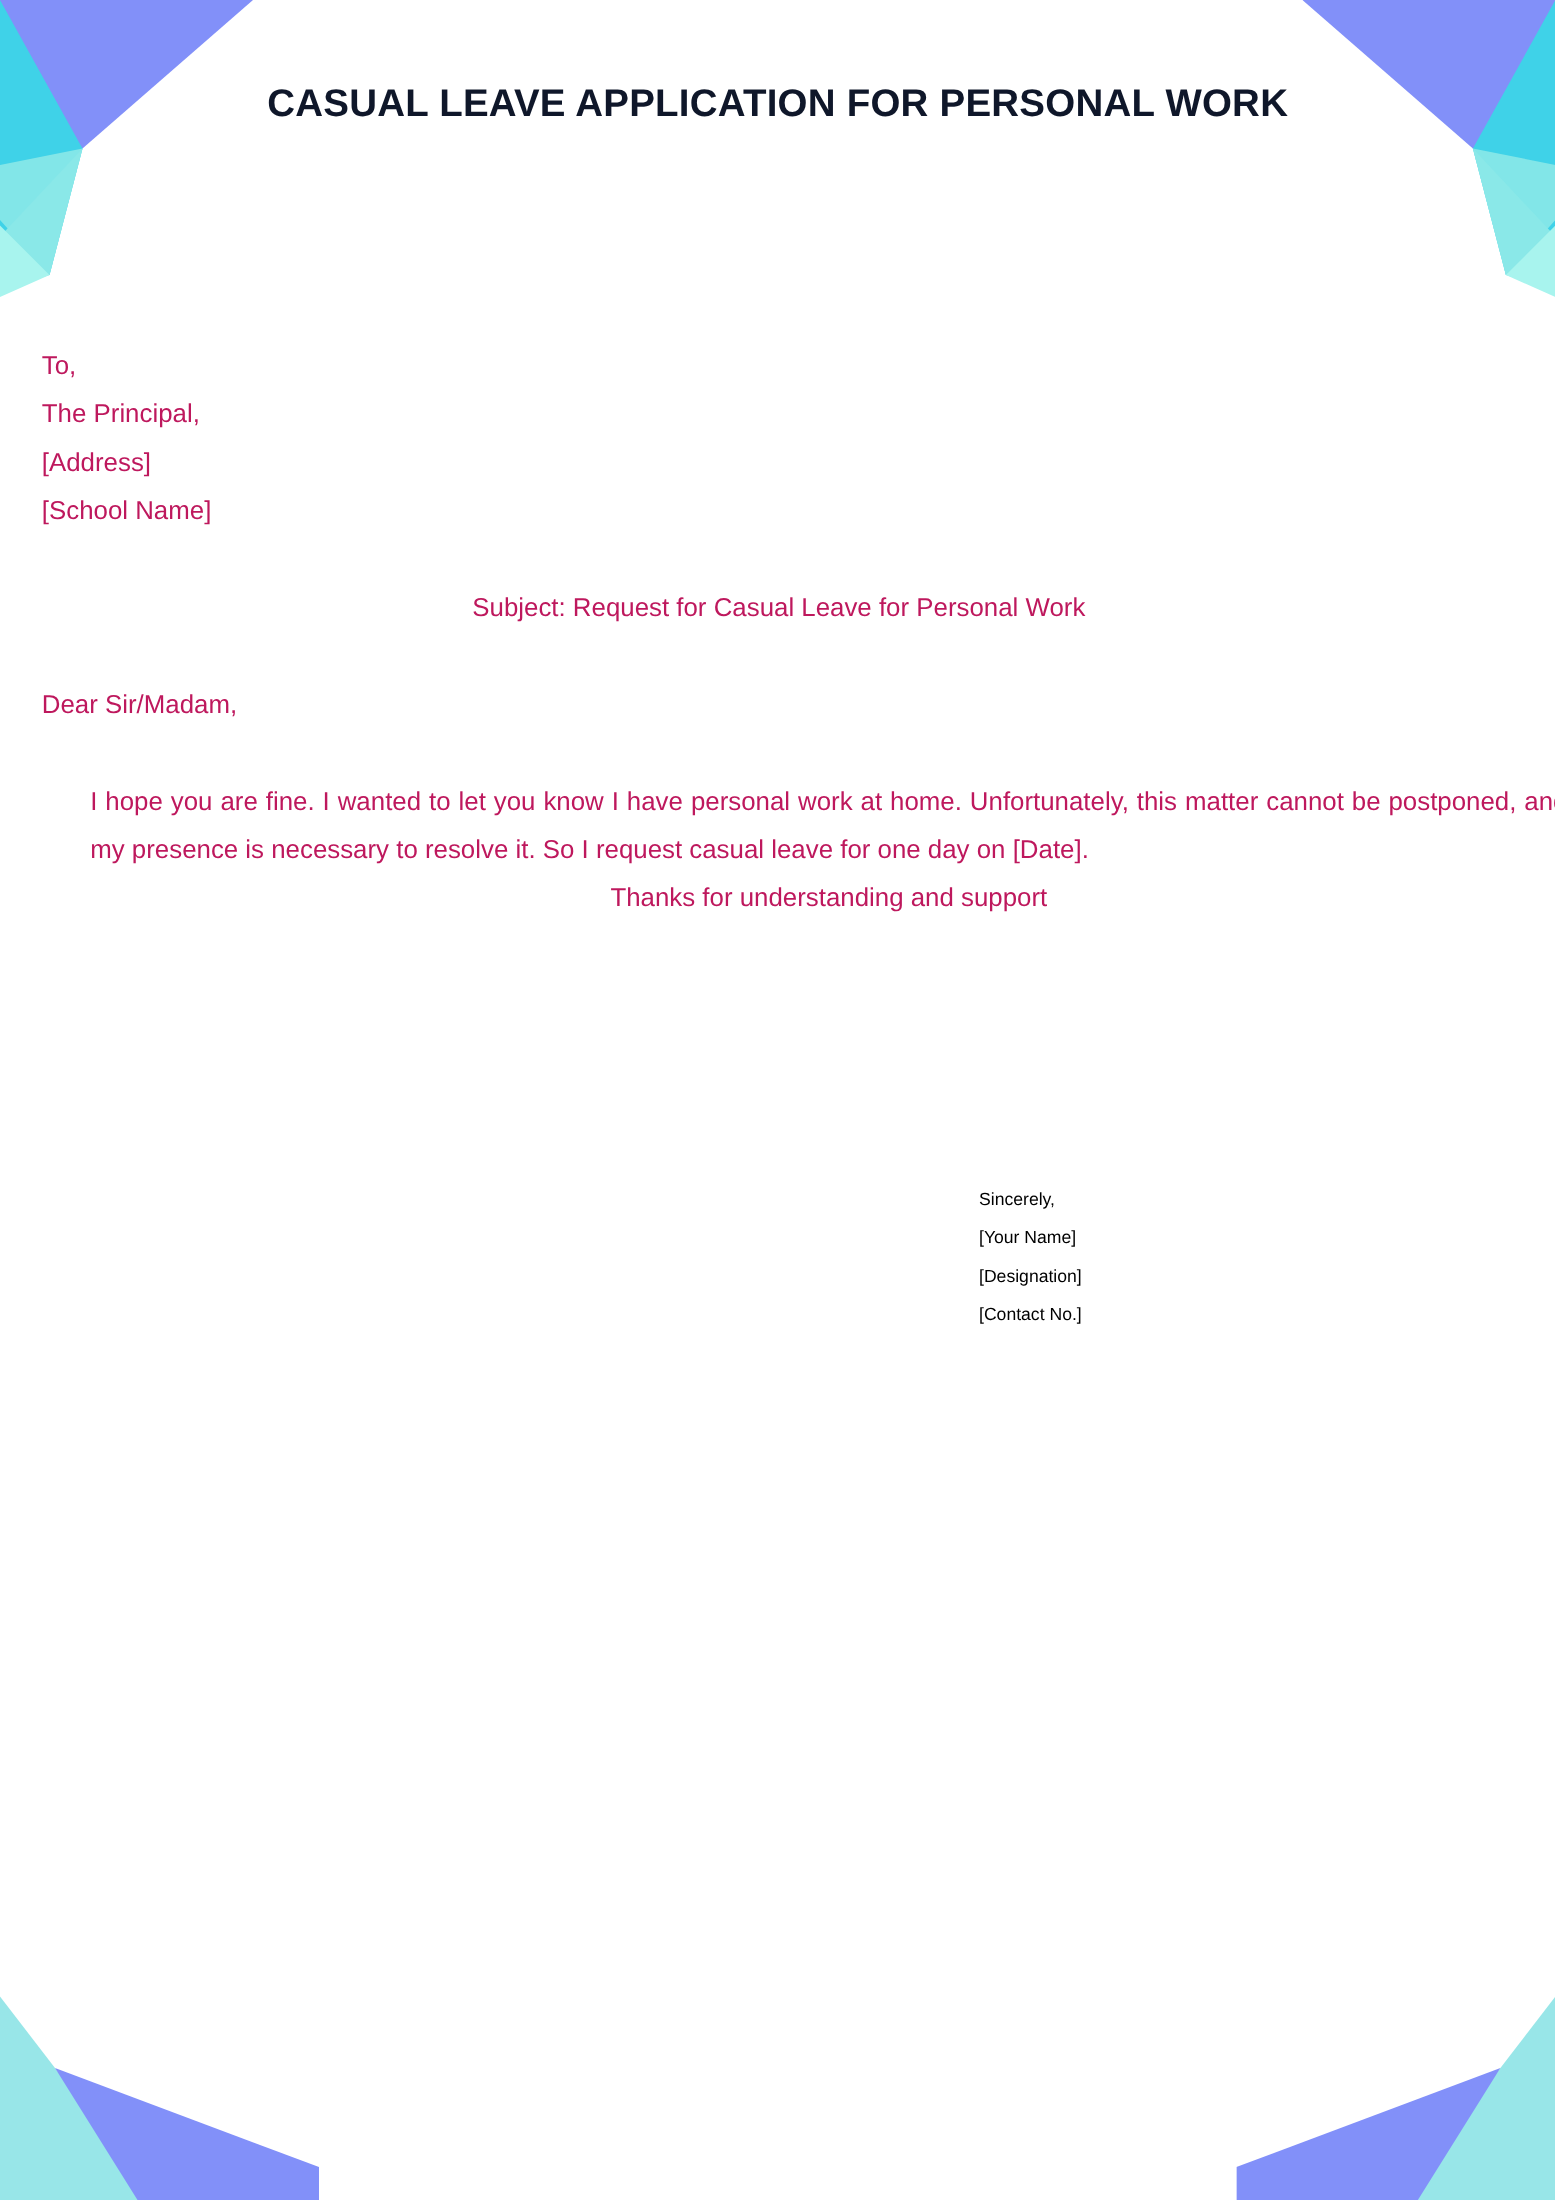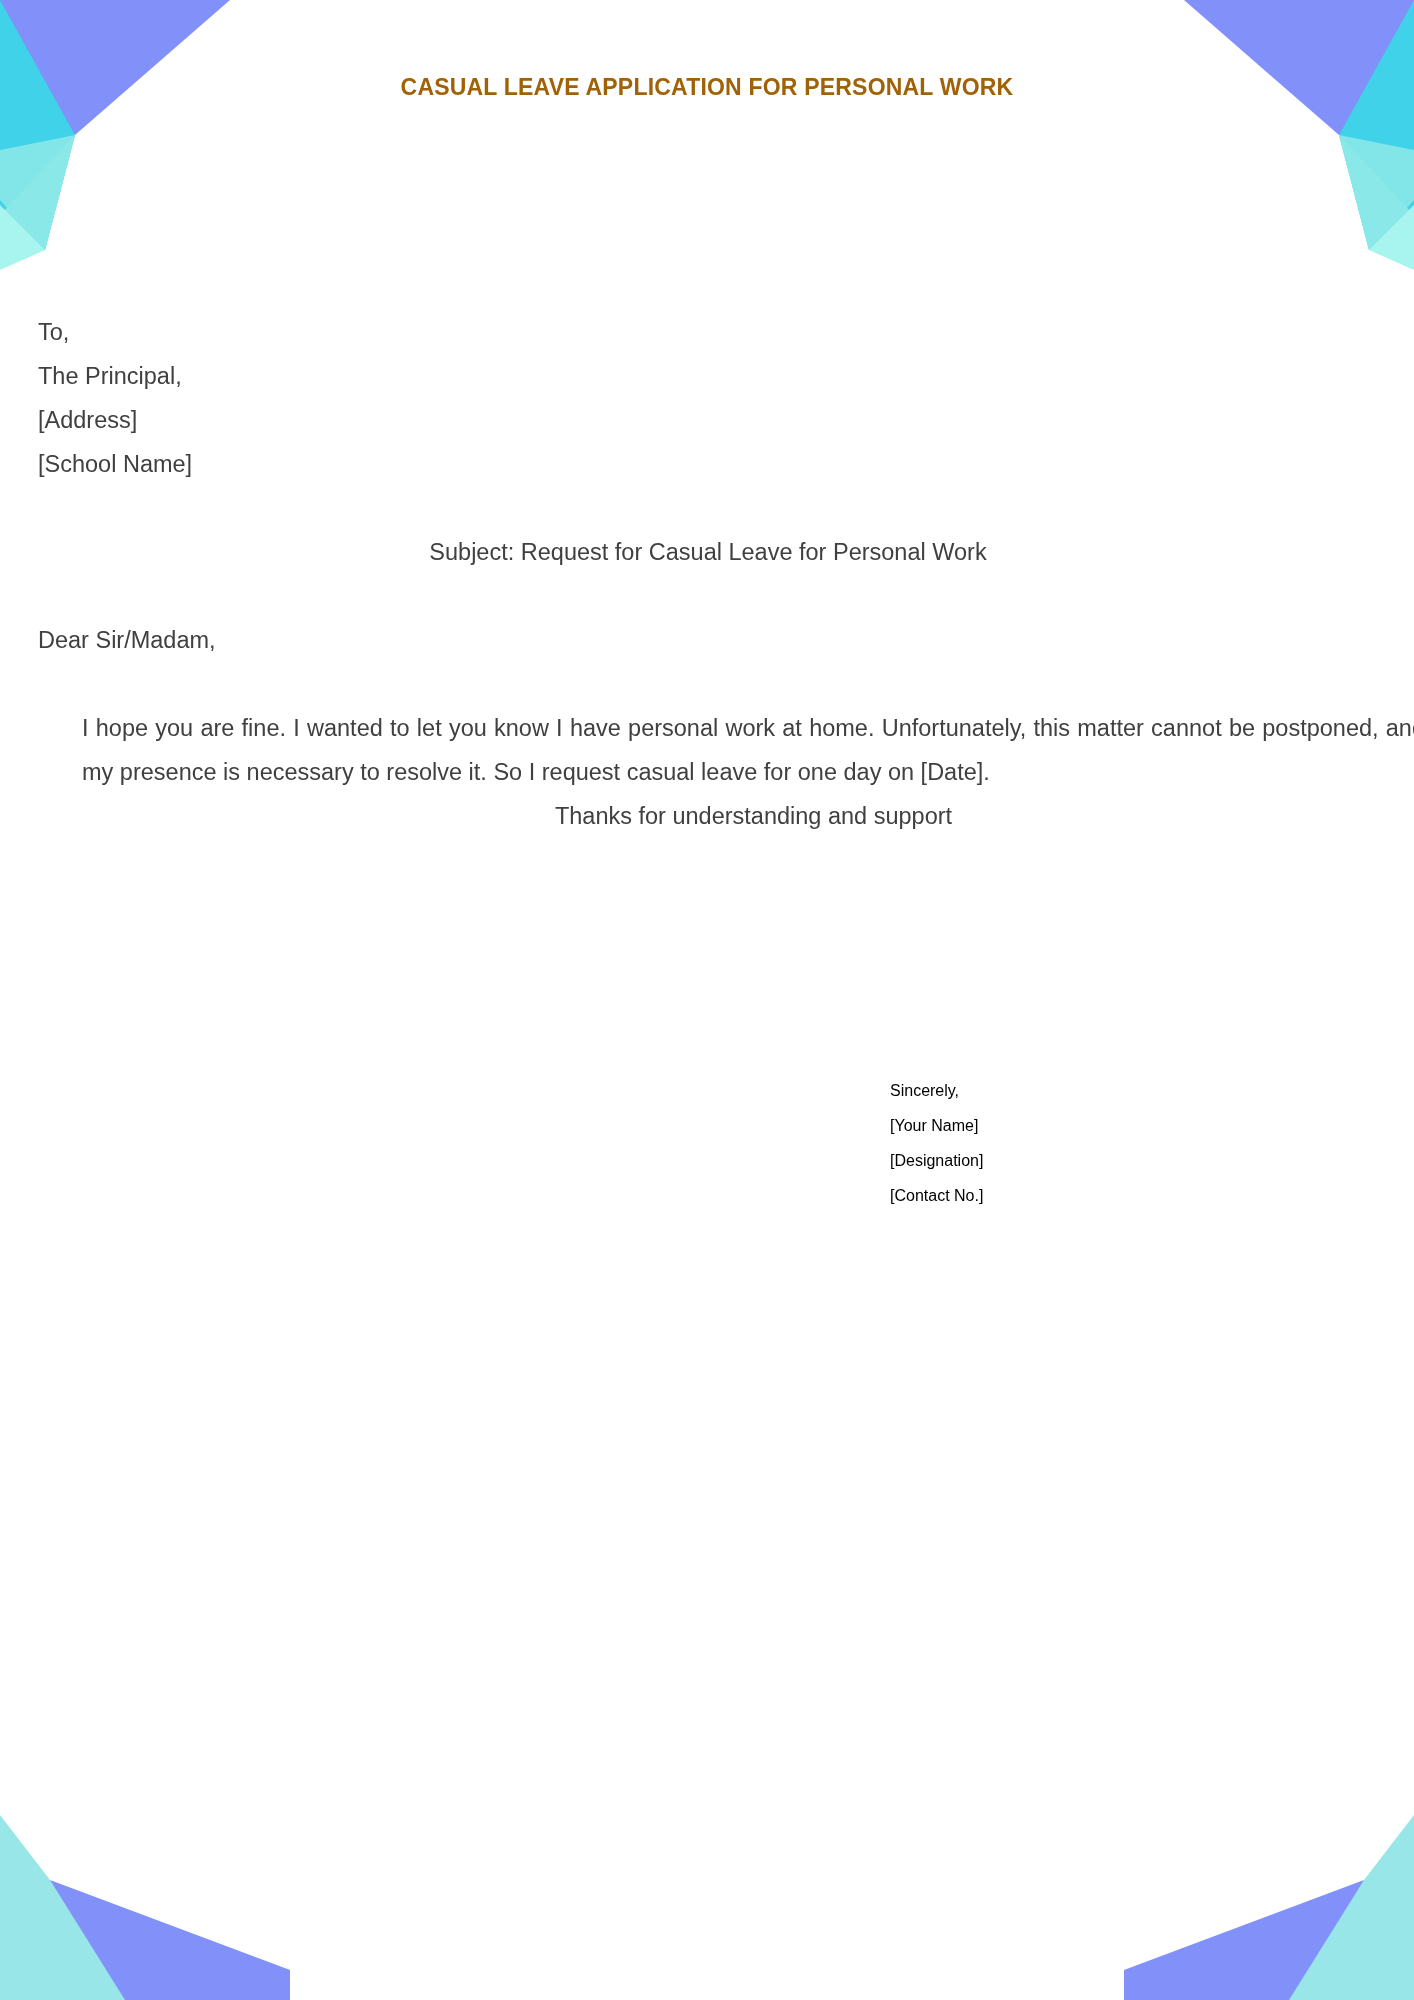--- a/index.html
+++ b/index.html
@@ -33,36 +33,36 @@
   .corner-bl { bottom: 0; left: 0; }
   .corner-br { bottom: 0; right: 0; }
 
   
   .title {
     position: absolute;
     top: 74px;
     left: 0;
     width: 1414px;
     text-align: center;
-    font-size: 23px;
+    font-size: 35px;
     font-weight: bold;
     letter-spacing: 0.2px;
-    color: #a16207;
+    color: #0f172a;
     font-family: "Liberation Sans", sans-serif;
   }
 
   
   .letter {
     position: absolute;
     top: 310px;
     left: 38px;
     width: 1340px;
     font-size: 23.5px;
     line-height: 44px;
-    color: #404040;
+    color: #be185d;
   }
   .addr-block { width: 600px; }
   .addr-line { white-space: pre; }
 
   .gap-sm { height: 44px; }
   .gap-md { height: 44px; }
 
   .subject-line { white-space: pre; text-align: center; }
   .salutation { white-space: pre; }
 

